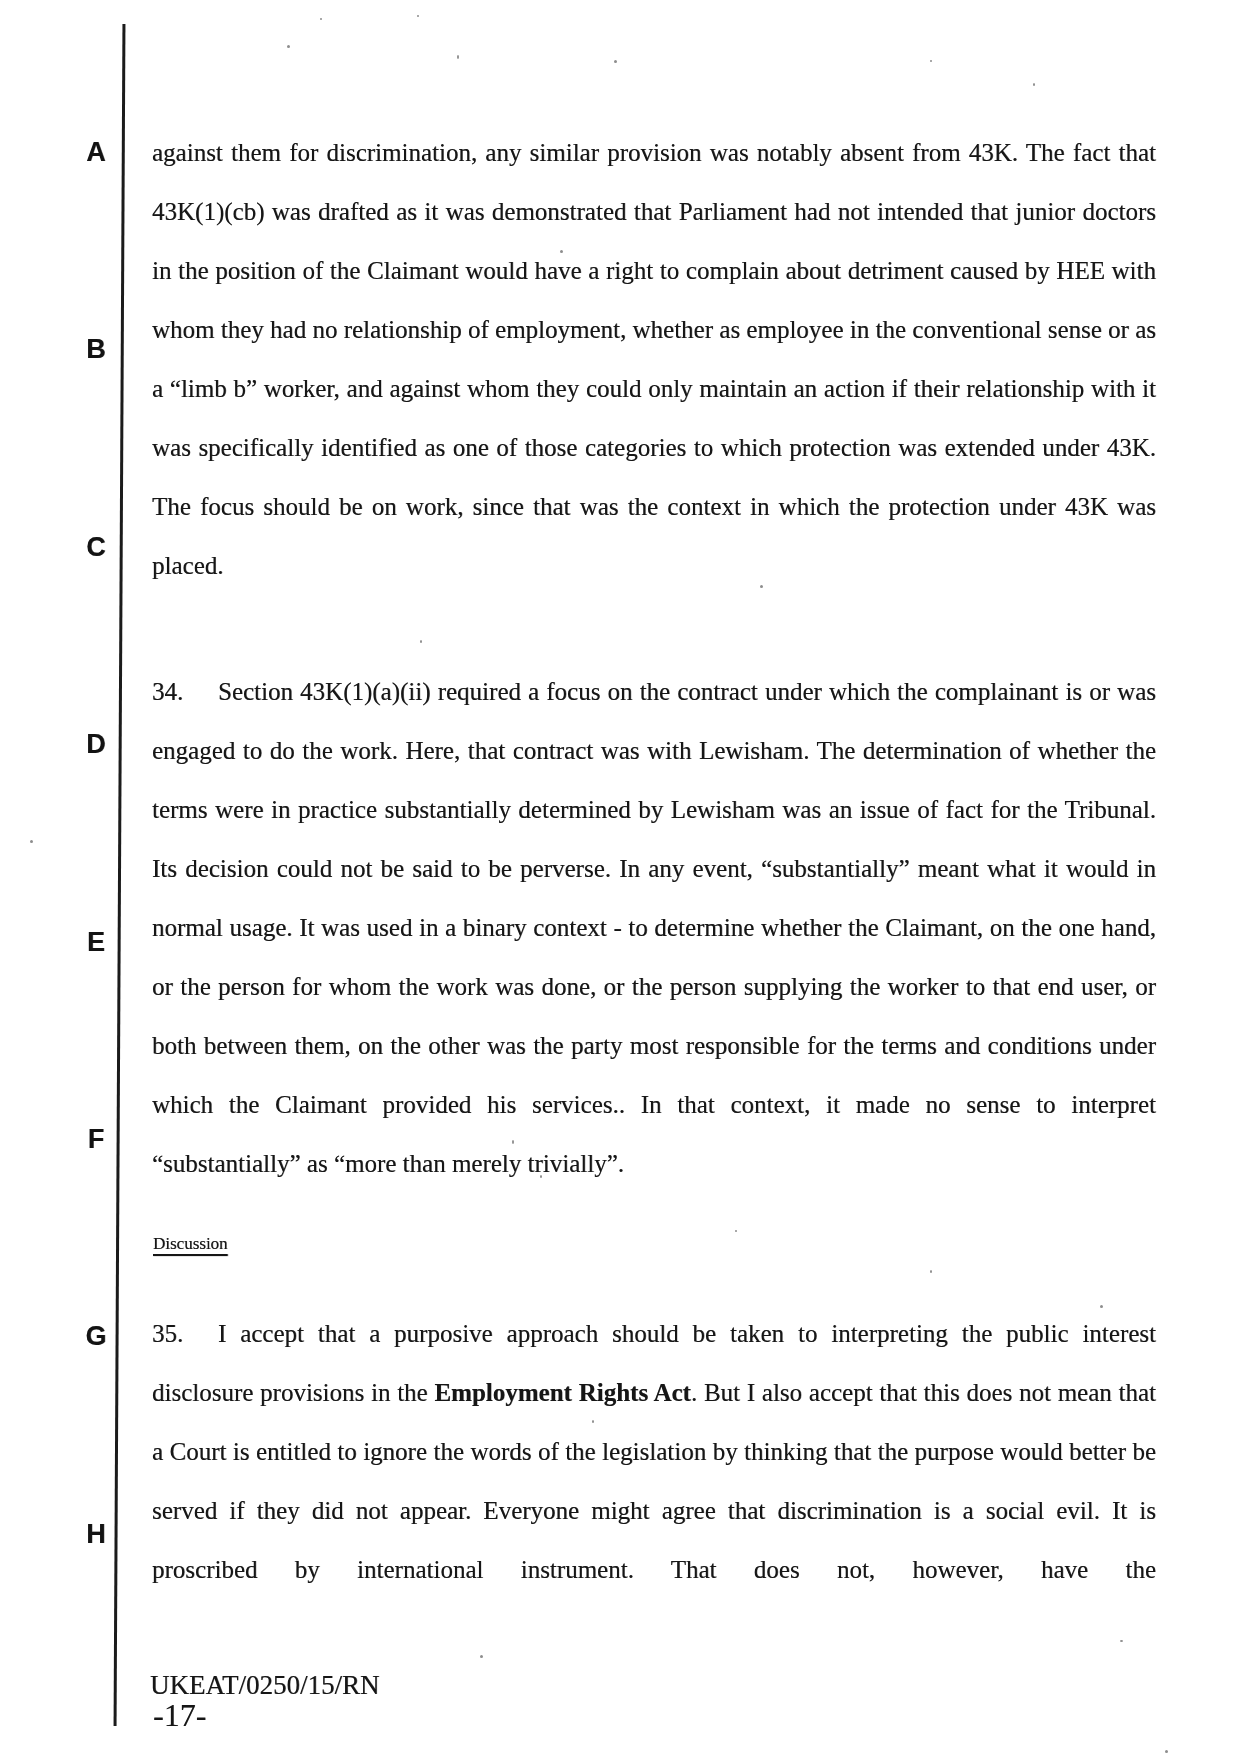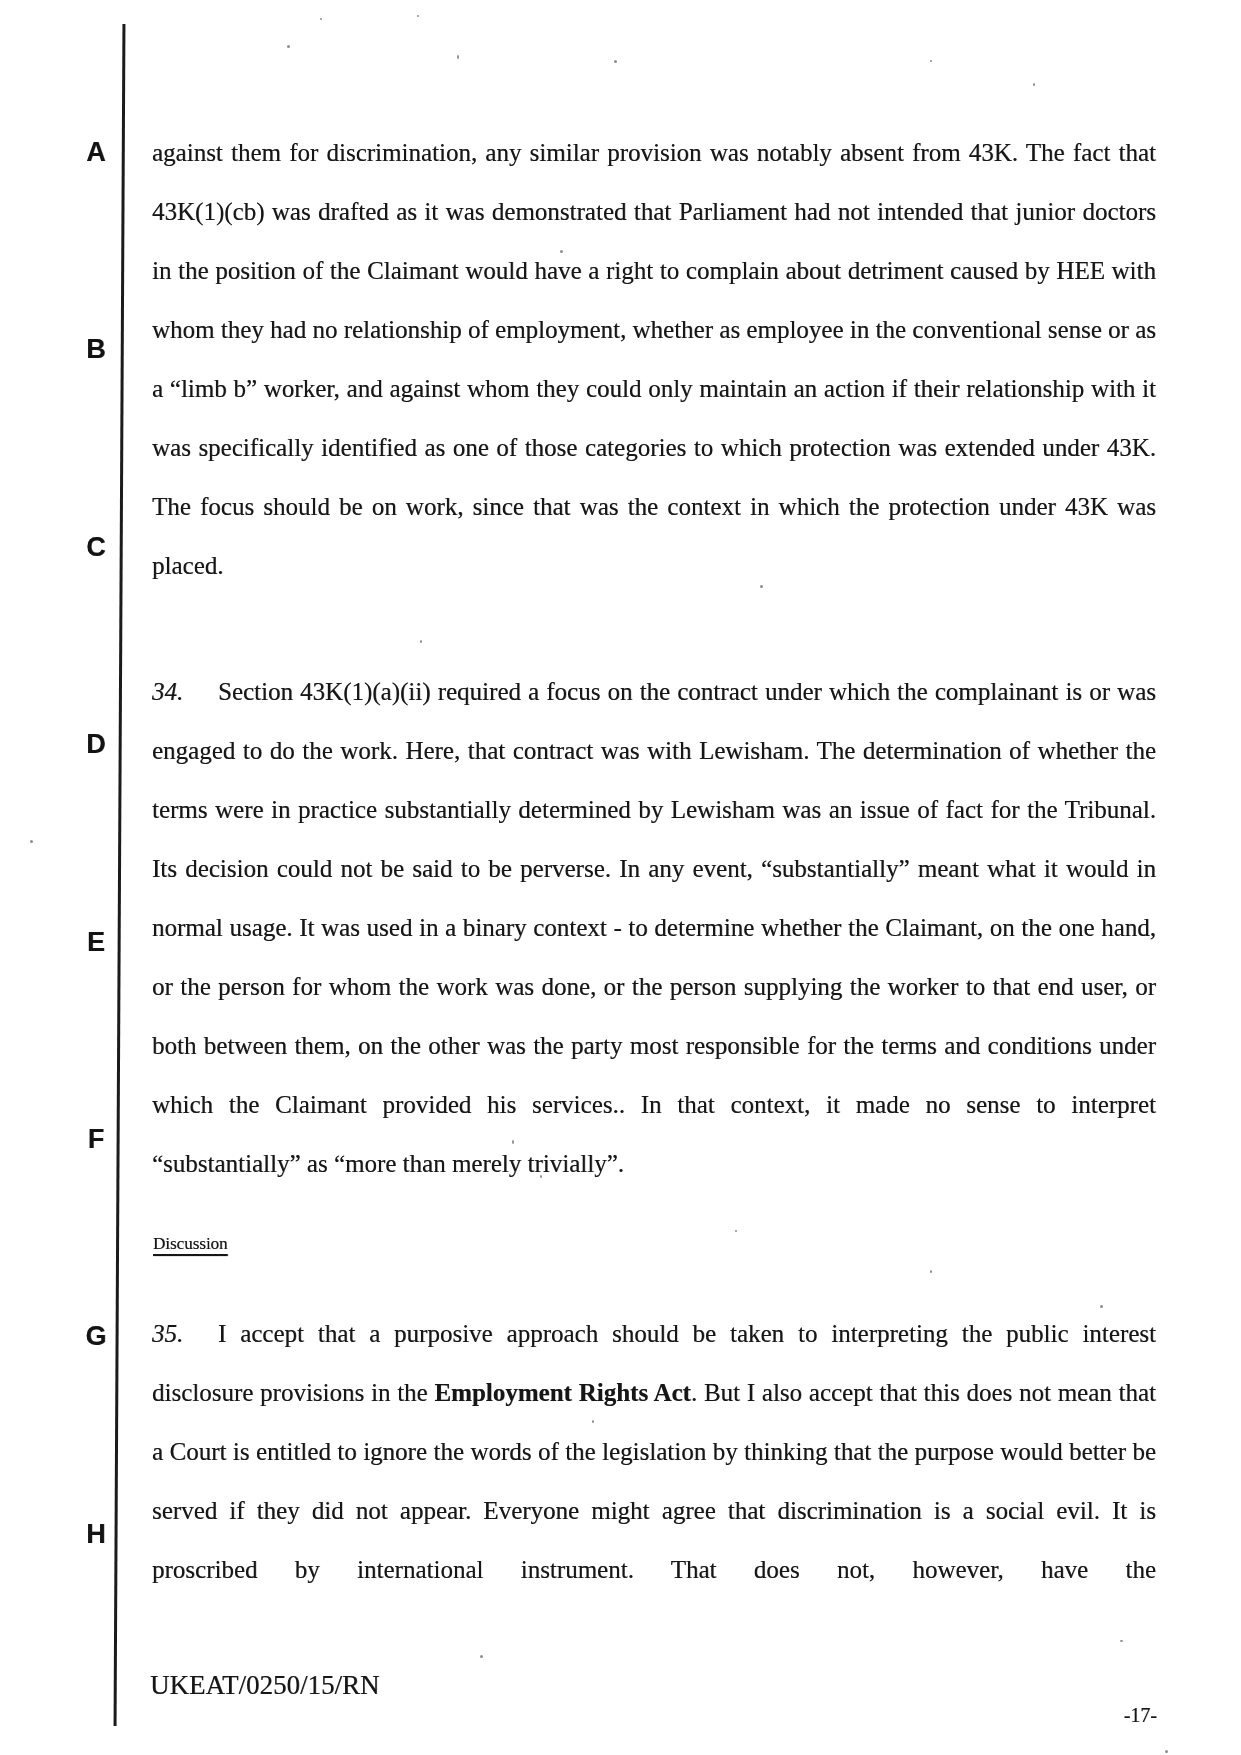--- a/index.html
+++ b/index.html
@@ -35,40 +35,40 @@
   .para {
     position:absolute; left:152px; width:1004px;
     font-size:25px; line-height:59px;
     text-align:justify;
     text-shadow:0.4px 0.2px 0 rgba(22,22,22,0.55);
   }
   .para.justify-last { text-align-last:justify; }
   #para-cont { top:123px; }
   #para-34   { top:662px; }
   #para-35   { top:1304px; }
-  .pnum { display:inline-block; width:66px;font-style:italic; }
+  .pnum { display:inline-block; width:66px; }
   .bold { font-weight:bold; }
 
   .heading {
     position:absolute; left:153px; top:1229px;
     font-size:17px; line-height:30px;
     text-decoration:underline;
     text-decoration-thickness:2px;
     text-underline-offset:5px;
     text-shadow:0.4px 0.2px 0 rgba(22,22,22,0.55);
   }
 
   .case-number {
     position:absolute; left:150px; top:1669px;
     font-size:27px; line-height:32px;
     text-shadow:0.4px 0.2px 0 rgba(22,22,22,0.55);
   }
   .page-number {
     position:absolute; left:153px; top:1700px; width:1004px;
-    text-align:right; font-size:20px; line-height:30px;
+    text-align:left; font-size:32px; line-height:30px;
     text-shadow:0.4px 0.2px 0 rgba(22,22,22,0.55);
   }
 
   
   .speck { position:absolute; background:#8d8d8d; border-radius:50%; }
 </style>
 </head>
 <body>
 
 <div class="page">

